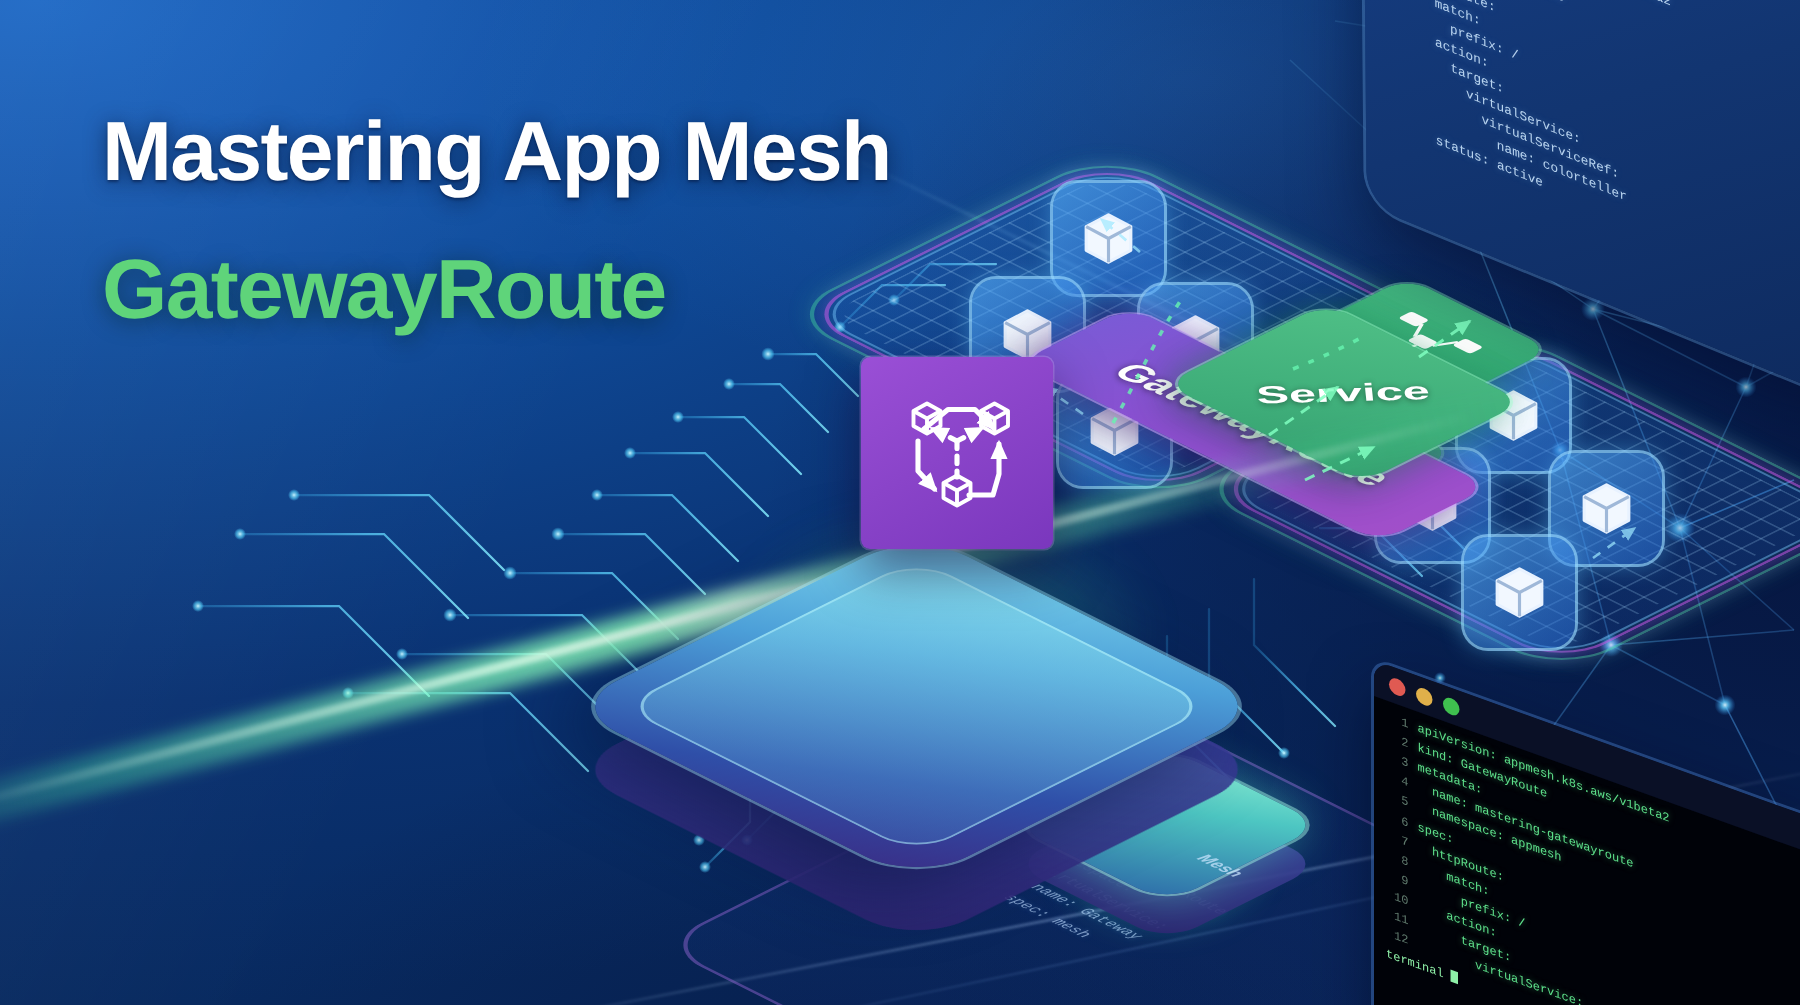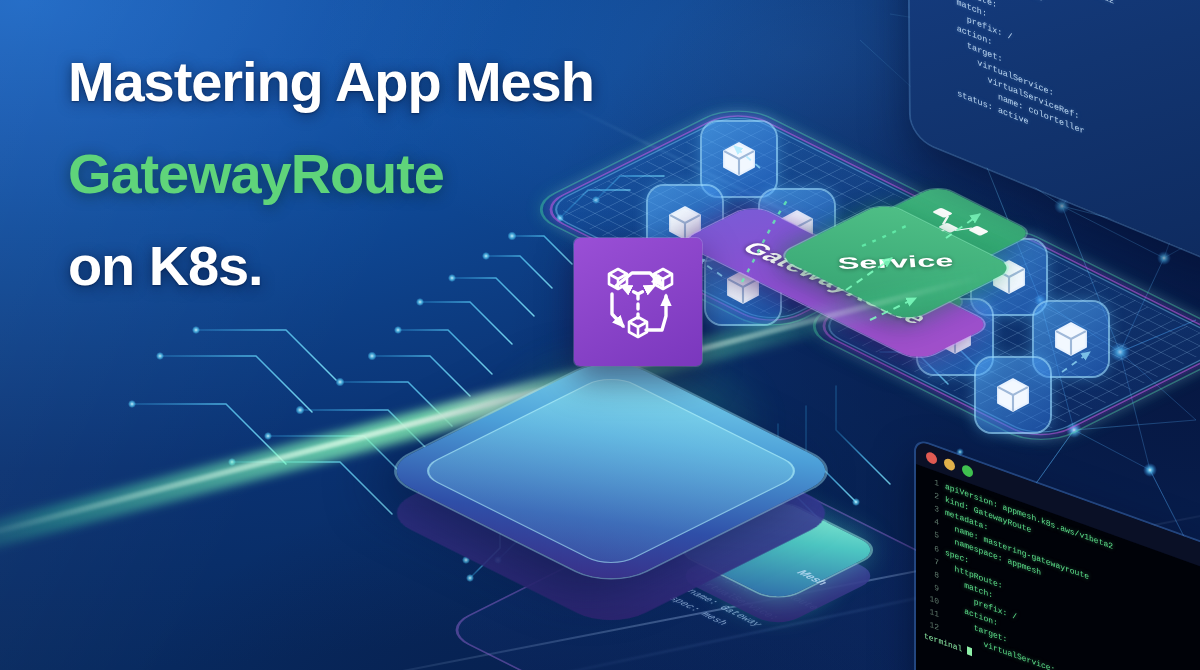--- a/index.html
+++ b/index.html
@@ -81,20 +81,21 @@
   }
 
   
   #textblock { position:absolute; left:68px; top:54px; width:700px; z-index:40; }
   .title-line {
     font-size:56px; font-weight:bold; line-height:1.0;
     letter-spacing:-1.1px;
     color:#ffffff;
     text-shadow:0 2px 14px rgba(3,18,52,.62), 0 1px 2px rgba(3,18,52,.5);
     white-space:nowrap;
+    margin-top:19px;
   }
   .title-line.l1 { margin-bottom:36px; }
   .title-line.l2 { color:#5FD47A; margin-bottom:36px; text-shadow:0 2px 14px rgba(3,30,22,.5); }
   .title-line.l3 { }
 
   #subtitle {
     position:absolute; left:68px; top:525px; z-index:40;
     font-size:26px; font-weight:400; line-height:1.32;
     color:#f0f6ff; letter-spacing:.1px;
     text-shadow:0 2px 10px rgba(3,18,52,.55);
@@ -664,17 +665,16 @@
           <span>terminal</span>
           <span class="cursor"></span>
         </div>
       </div>
     </div>
   </div>
 
   <div id="textblock">
     <div class="title-line l1">Mastering App Mesh</div>
     <div class="title-line l2">GatewayRoute</div>
-    <div class="title-line l3">on K8s.</div>
   </div>
 
 
 </div>
 
 </body></html>

